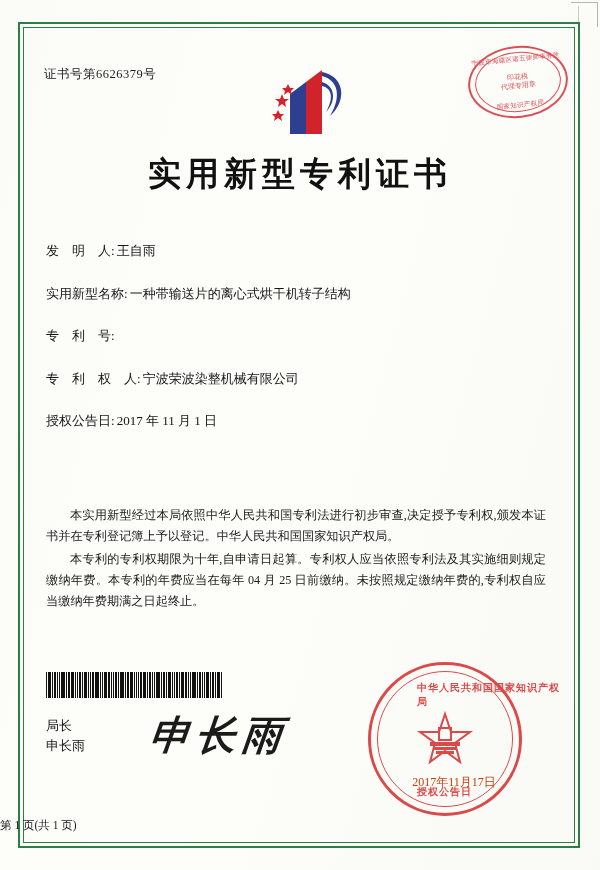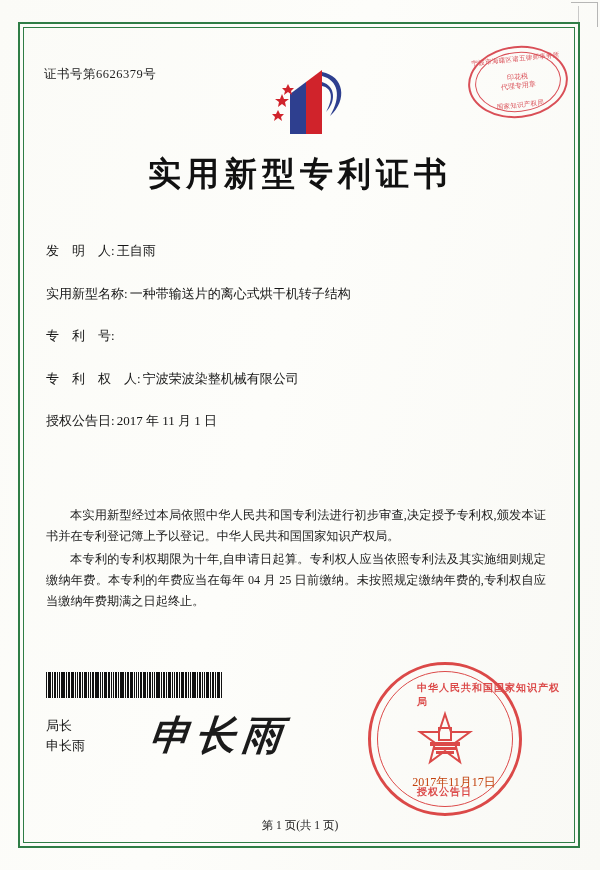--- a/index.html
+++ b/index.html
@@ -251,21 +251,20 @@
     font-size: 12px;
     color: #c2410c;
     font-weight: normal;
   }
 
   
   .footer {
     position: absolute;
     left: 0; top: 818px;
     width: 600px;
-    text-align: center;
     font-size: 11.5px;
     color: #1c1c1c;
   }
 </style>
 </head>
 <body>
 
 <div class="sheet">
   <div class="paper-tint"></div>
 

